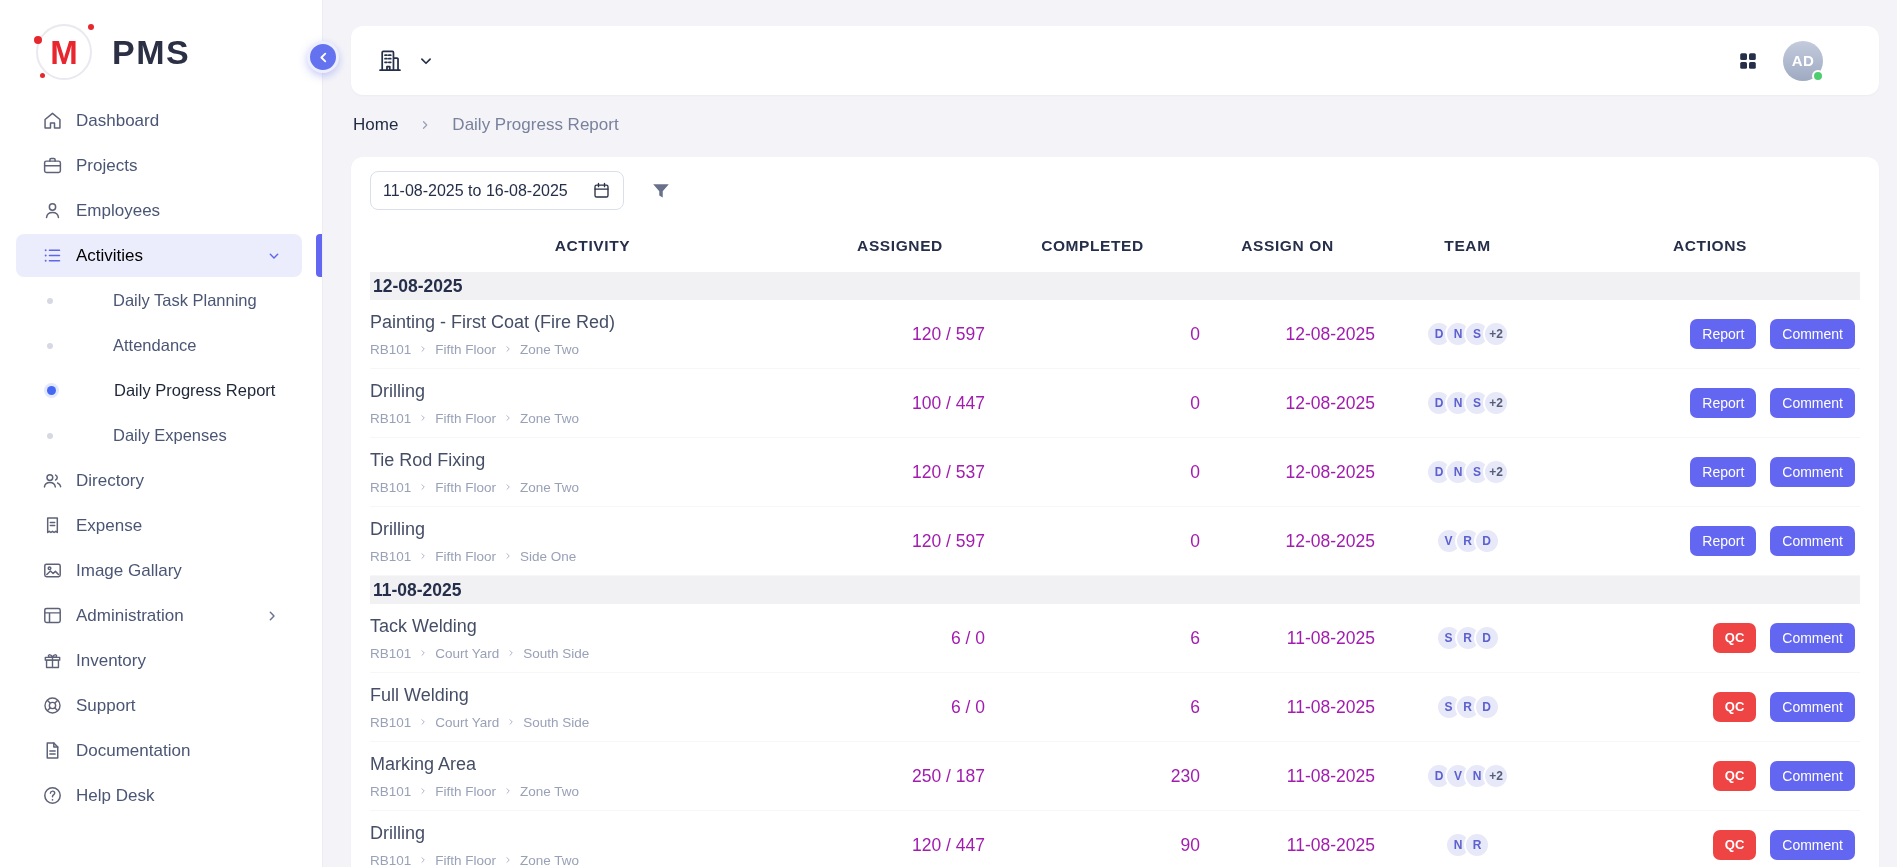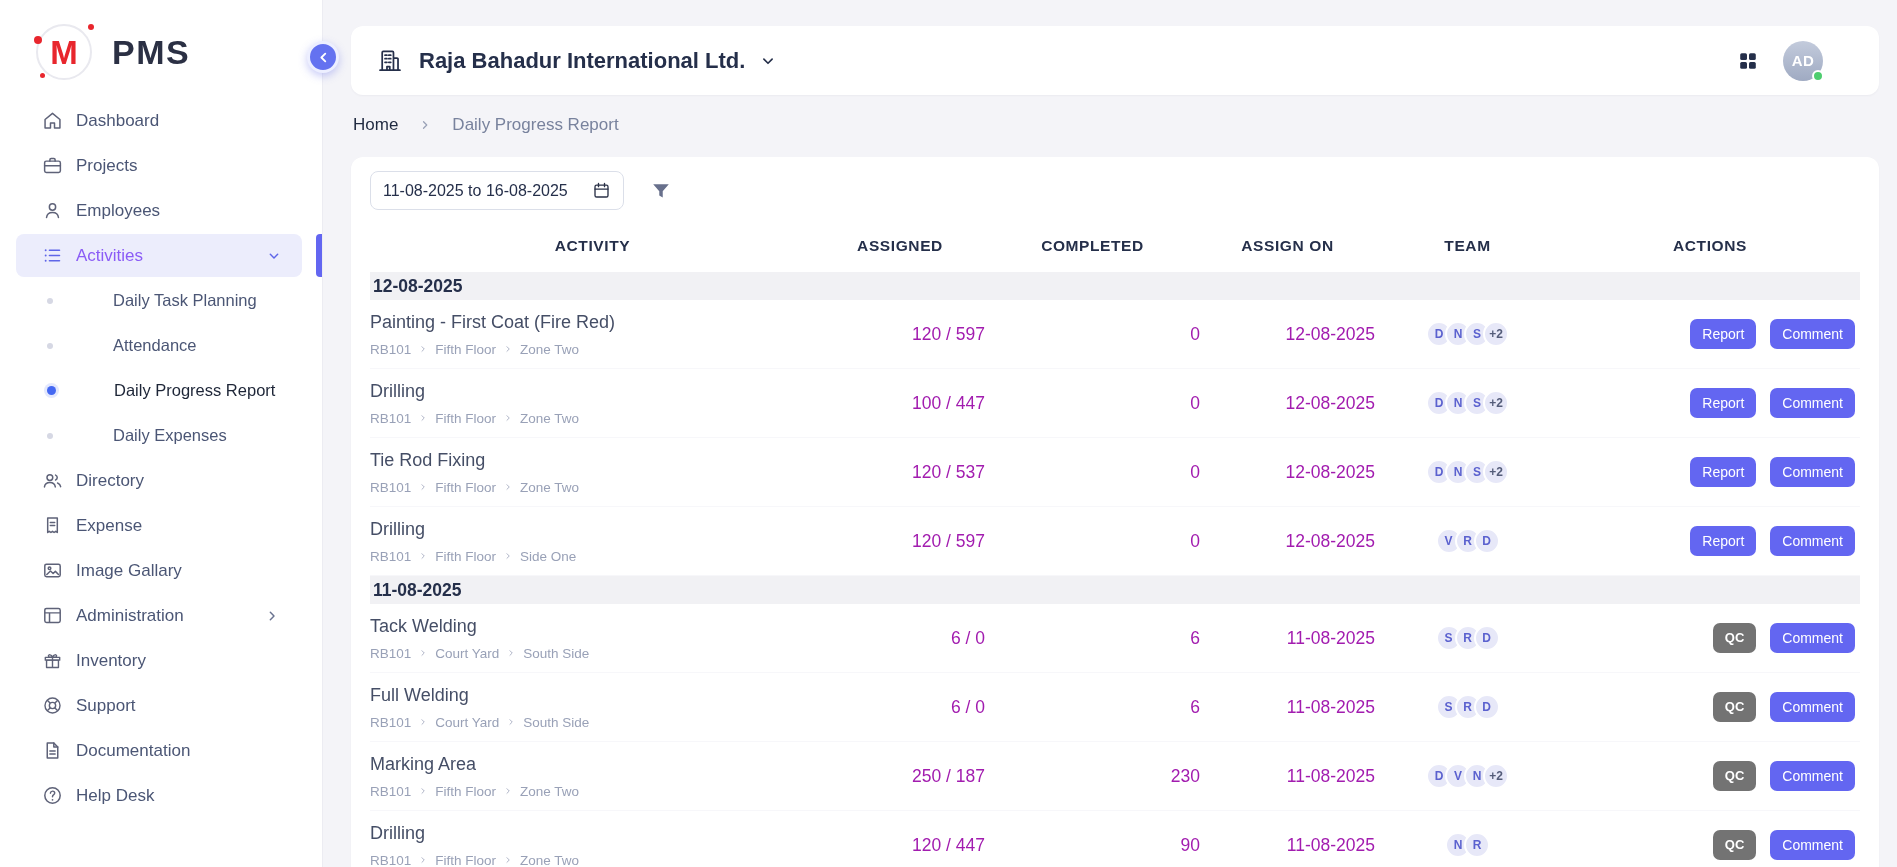--- a/index.html
+++ b/index.html
@@ -24,21 +24,21 @@
   .logo-dot.d2 { width:6px; height:6px; right:2px; top:2px; }
   .logo-dot.d3 { width:5px; height:5px; left:4px; bottom:4px; }
   .logo-text { font-size:34px; font-weight:700; color:#2b3044; letter-spacing:1.5px; }
 
   .menu { margin-top:6px; }
   .menu-item { position:relative; display:flex; align-items:center; height:45px;
     padding:0 20px 0 42px; color:#4b5675; font-size:17px; }
   .menu-item .mi-icon { width:21px; height:21px; margin-right:13px; color:#5e6278; }
   .menu-item .chev { width:16px; height:16px; margin-left:auto; margin-right:22px; color:#6a7390; }
   .menu-item.active { margin:1px 20px 1px 16px; height:43px; padding:0 12px 0 26px;
-    background:#ecedfc; border-radius:8px; color:#8b5cf6; }
+    background:#ecedfc; border-radius:8px; color:#000000; }
   .menu-item.active .mi-icon { color:#5f66e8; }
   .menu-item.active .chev { margin-right:8px; color:#5f66e8; }
   .active-bar { position:absolute; right:-20px; top:0px; width:6px; height:43px;
     background:#6366f1; border-radius:4px 0 0 4px; }
   .sub-item { display:flex; align-items:center; height:45px; padding-left:47px;
     font-size:16.5px; color:#4b5675; }
   .sub-dot { width:6px; height:6px; border-radius:50%; background:#d6d8e4; margin-right:60px; flex:none; }
   .sub-item.active .sub-dot { width:9px; height:9px; margin-right:58px; background:#4468f2;
     box-shadow:0 0 0 3px rgba(68,104,242,.15); }
   .sub-item.active { color:#1d2537; font-weight:500; }
@@ -94,21 +94,21 @@
   .team-cell { display:flex; justify-content:center; align-items:center; }
   .badge { width:26px; height:26px; border-radius:50%; background:#e7e8f8; border:2px solid #fff;
     color:#5b61cf; font-size:12px; font-weight:700; display:flex; align-items:center;
     justify-content:center; margin-left:-7px; }
   .badge:first-child { margin-left:0; }
   .badge-extra { color:#555d7a; }
   .actions-cell { display:flex; justify-content:flex-end; align-items:center; gap:14px; padding-right:5px; }
   .btn { border:none; border-radius:7px; color:#fff; font-size:14px; font-weight:400;
     font-family:inherit; padding:7px 12px; line-height:1.15; }
   .btn-report, .btn-comment { background:#6366f1; }
-  .btn-qc { background:#737373; font-weight:700; font-size:13px; padding:8px 12px; }
+  .btn-qc { background:#ef4444; font-weight:700; font-size:13px; padding:8px 12px; }
 </style>
 </head>
 <body>
 
 <aside class="sidebar" data-interactable="false">
   <div class="logo-row" data-interactable="false">
     <span class="logo-badge" data-interactable="false">
       <span class="logo-circle">
           <span class="logo-m" data-interactable="false">M</span>
         </span>
@@ -273,21 +273,20 @@
 
 <div class="main" data-interactable="false">
 
   <div class="topbar" data-interactable="false">
     <span class="ic building-ic" data-interactable="false">
         <svg viewBox="0 0 24 24" fill="none" stroke="currentColor" stroke-width="1.6" stroke-linecap="round" stroke-linejoin="round">
           <path d="M4.8 20.5V4.2a1 1 0 0 1 1-1h8.4a1 1 0 0 1 1 1v16.3M15.2 9.3h3.3a.9.9 0 0 1 .9.9v10.3M2.8 20.5h18.4"></path>
           <path d="M7.4 6.6h1.8M10.9 6.6h1.8M7.4 9.9h1.8M10.9 9.9h1.8M7.4 13.2h1.8M10.9 13.2h1.8M9.2 20.5v-3.4h2.6v3.4"></path>
         </svg>
       </span>
-    <span class="company" data-interactable="true">Raja Bahadur International Ltd.</span>
     <span class="ic company-chev" data-interactable="true">
         <svg viewBox="0 0 24 24" fill="none" stroke="currentColor" stroke-width="2.2" stroke-linecap="round" stroke-linejoin="round">
           <path d="M6.5 9.5 12 15l5.5-5.5"></path>
         </svg>
       </span>
     <div class="topbar-right" data-interactable="false">
       <span class="ic grid-ic" data-interactable="true">
           <svg viewBox="0 0 24 24" fill="currentColor">
             <rect x="3.5" y="3.5" width="7.4" height="7.4" rx="1.7"></rect>
             <rect x="13.1" y="3.5" width="7.4" height="7.4" rx="1.7"></rect>

